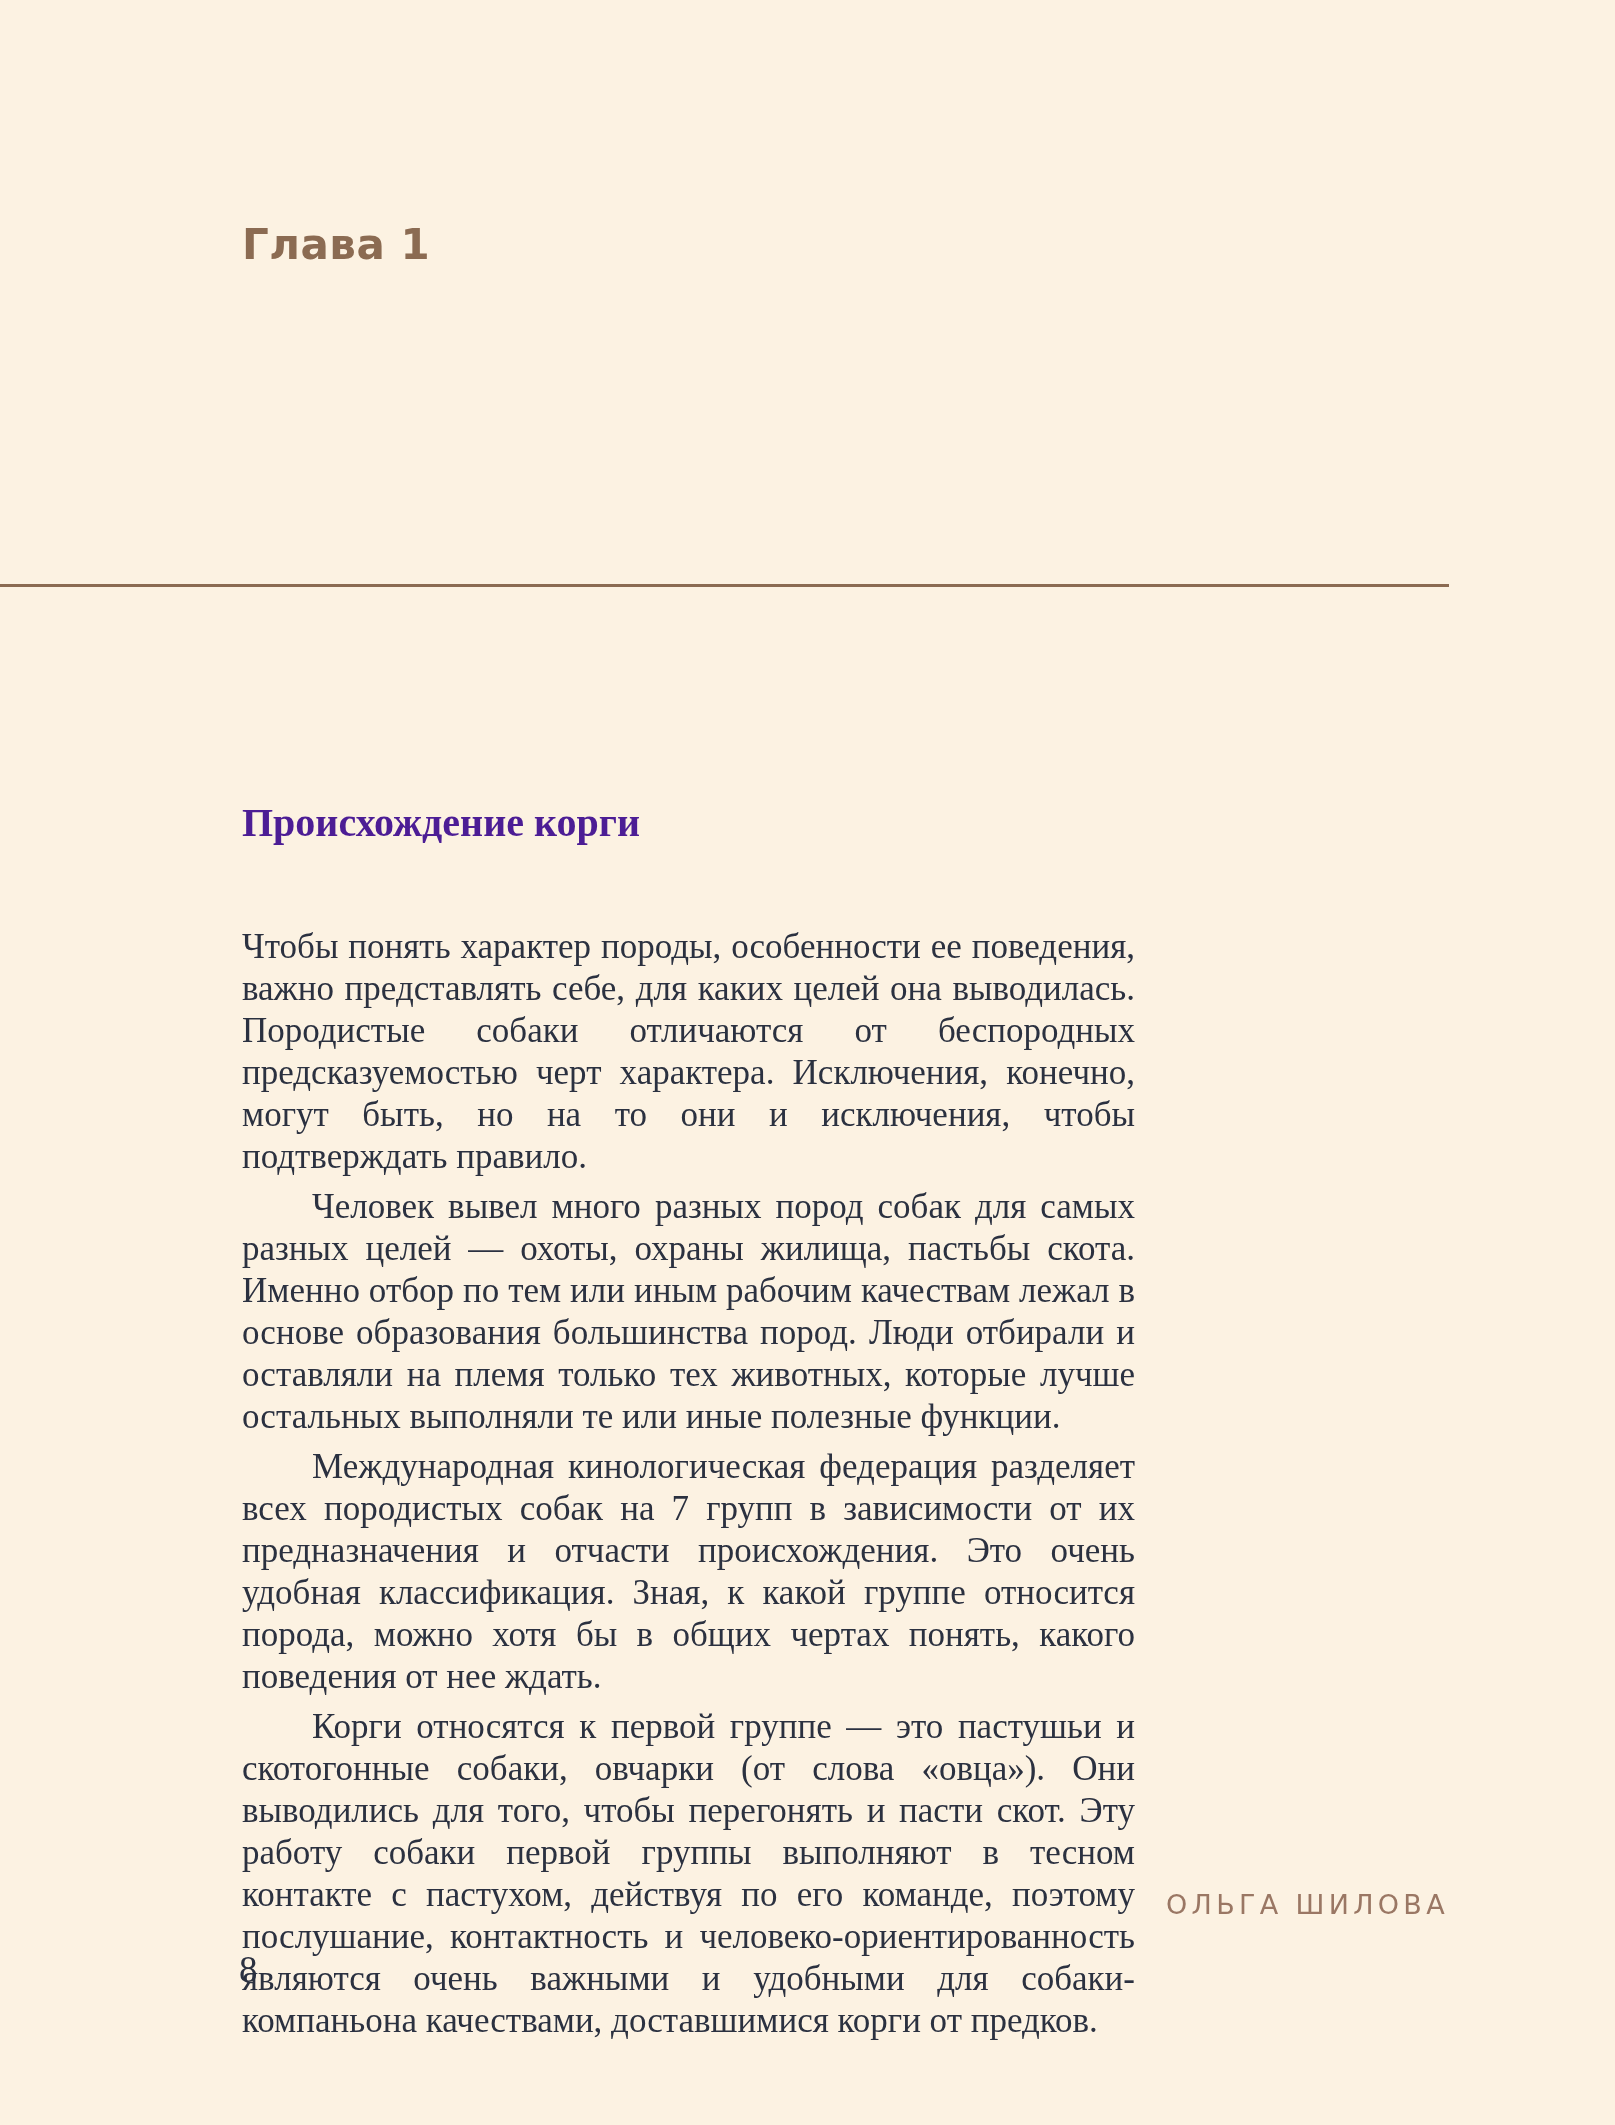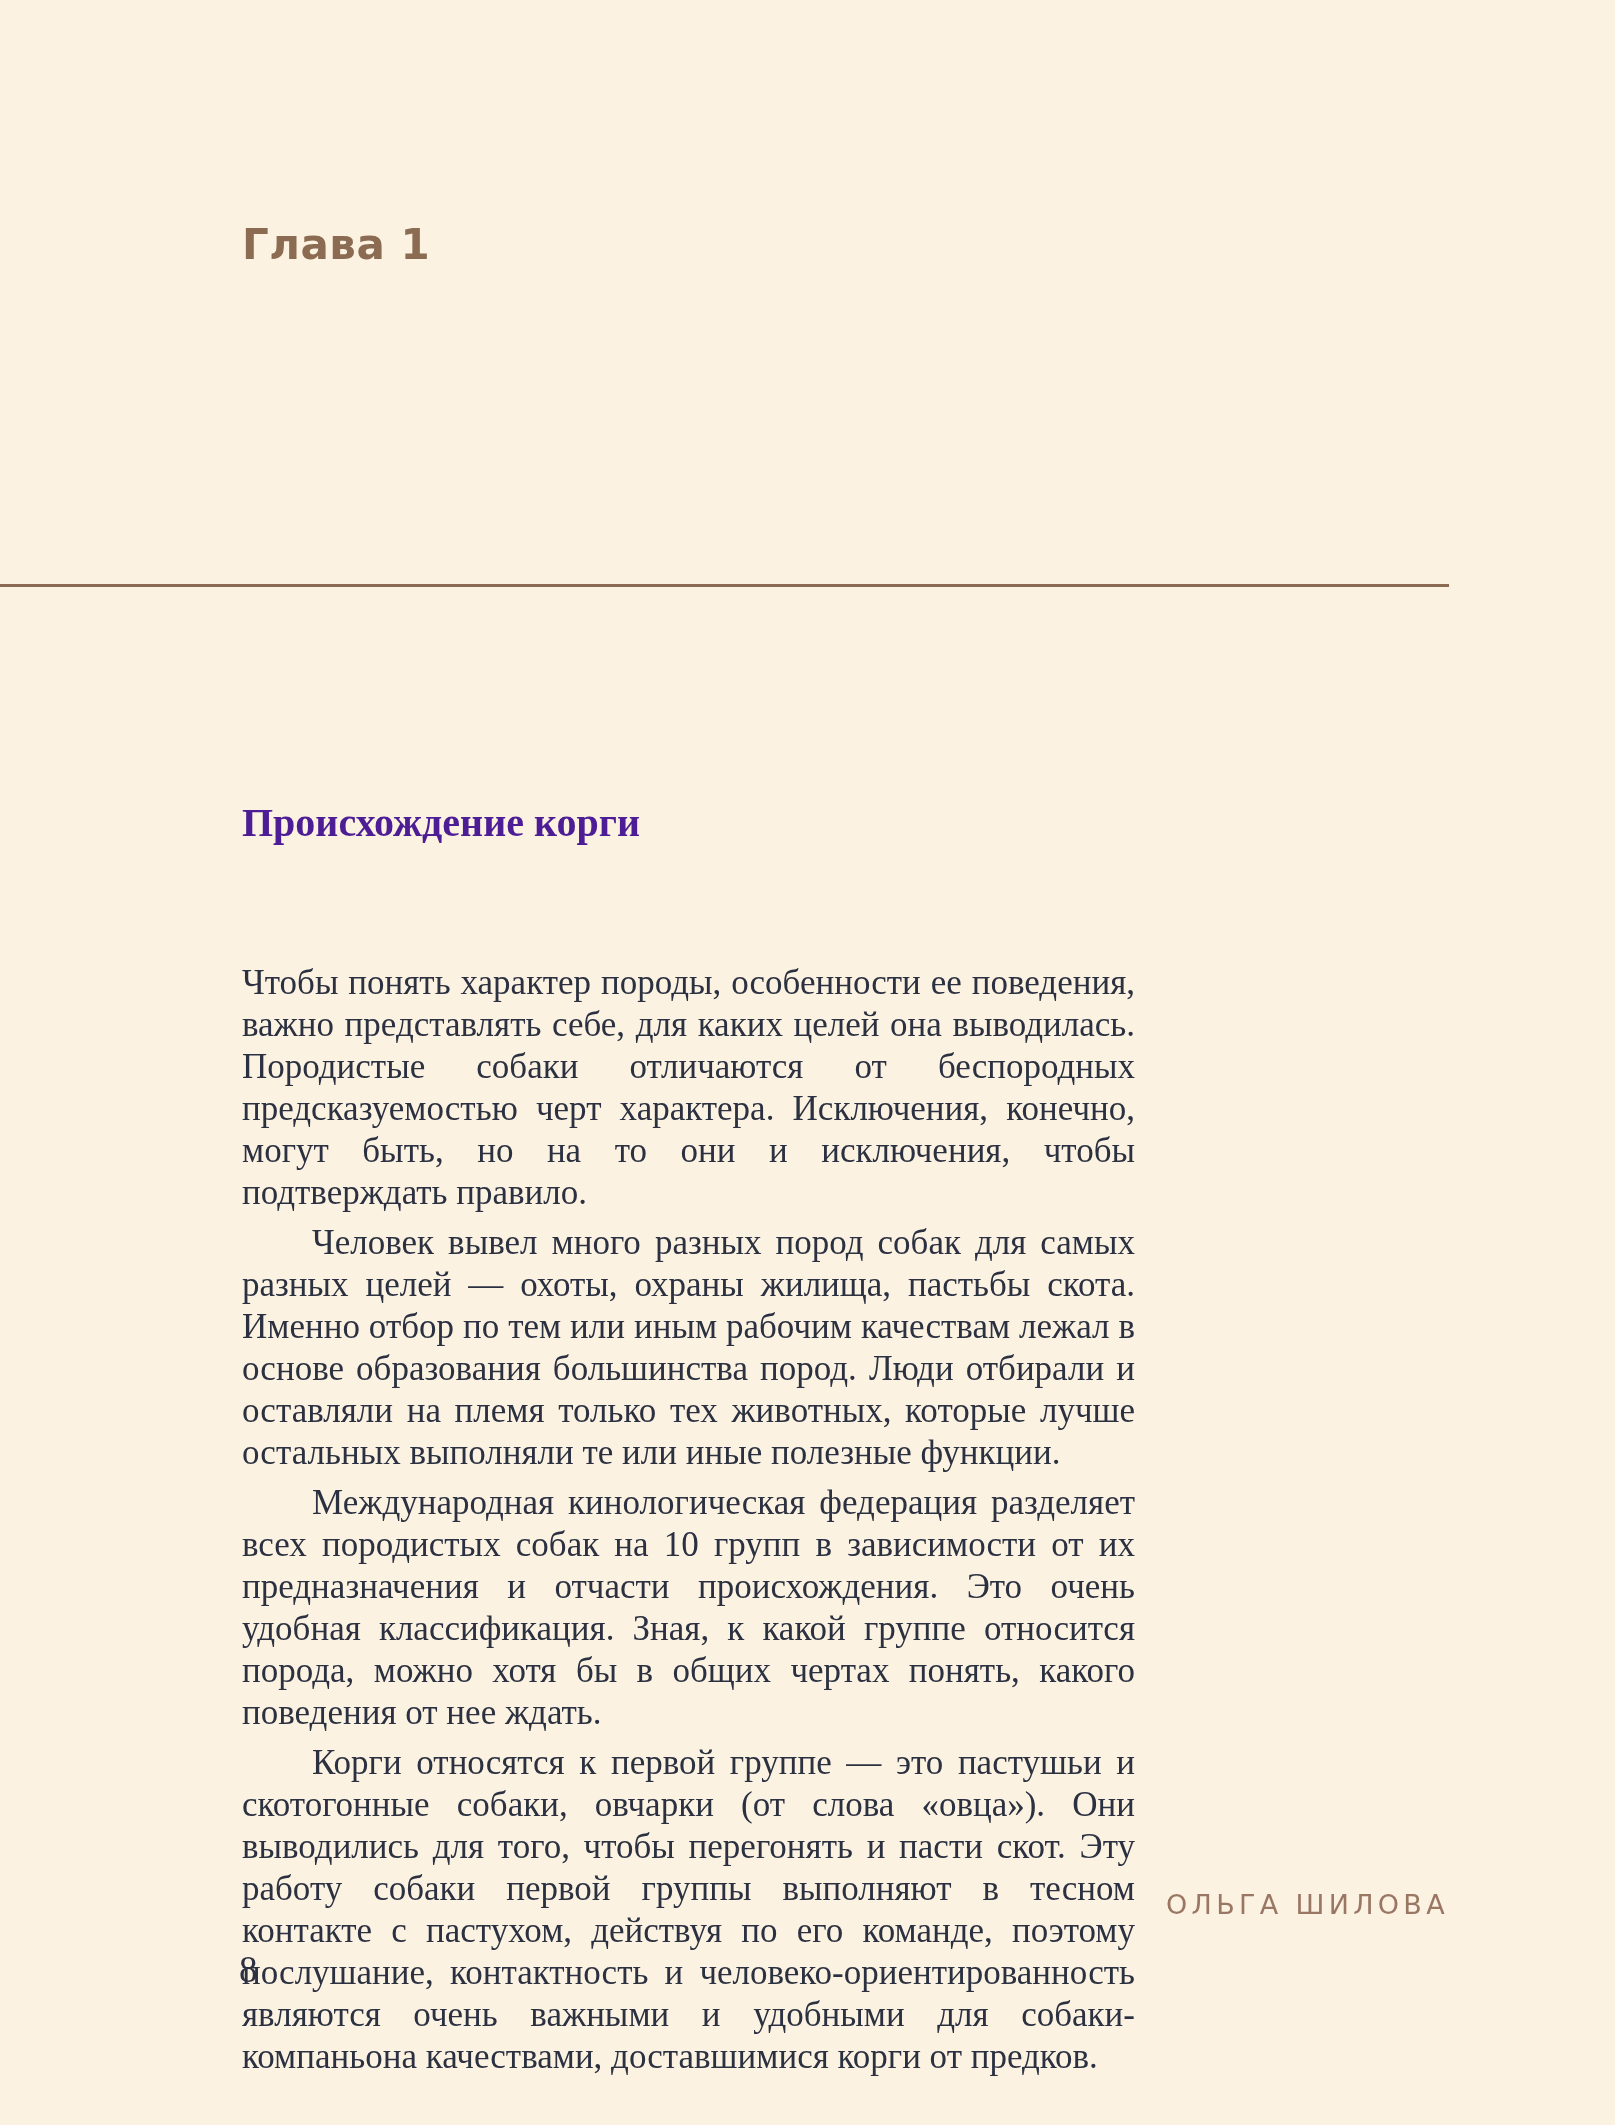--- a/index.html
+++ b/index.html
@@ -60,21 +60,21 @@
     font-family: "Liberation Serif", serif;
     font-weight: 700;
     font-size: 40px;
     line-height: 1.15;
     color: #4c1d95;
   }
 
   .body-text {
     position: absolute;
     left: 242px;
-    top: 962px;
+    top: 926px;
     width: 893px;
     font-family: "Liberation Serif", serif;
     font-size: 35px;
     line-height: 42px;
     color: #2b3140;
     text-align: justify;
   }
   .body-text p {
     margin: 0;
     hyphens: auto;
@@ -116,21 +116,21 @@
     <div class="chapter-label">Глава 1</div>
   </header>
 
   <div class="divider"></div>
 
   <h2 class="section-heading" style="margin:0;">Происхождение корги</h2>
 
   <div class="body-text">
     <p lang="ru">Чтобы понять характер породы, особенности ее поведения, важно представлять себе, для каких целей она выводилась. Породистые собаки отличаются от беспородных предсказуемостью черт характера. Исключения, конечно, могут быть, но на то они и исключения, чтобы подтверждать правило.</p>
     <p lang="ru">Человек вывел много разных пород собак для самых разных целей — охоты, охраны жилища, пастьбы скота. Именно отбор по тем или иным рабочим качествам лежал в основе образования большинства пород. Люди отбирали и оставляли на племя только тех животных, которые лучше остальных выполняли те или иные полезные функции.</p>
-    <p lang="ru">Международная кинологическая федерация разделяет всех породистых собак на 10 групп в зависимости от их предназначения и отчасти происхождения. Это очень удобная классификация. Зная, к какой группе относится порода, можно хотя бы в общих чертах понять, какого поведения от нее ждать.</p>
+    <p lang="ru">Международная кинологическая федерация разделяет всех породистых собак на 7 групп в зависимости от их предназначения и отчасти происхождения. Это очень удобная классификация. Зная, к какой группе относится порода, можно хотя бы в общих чертах понять, какого поведения от нее ждать.</p>
     <p lang="ru">Корги относятся к первой группе — это пастушьи и скотогонные собаки, овчарки (от слова «овца»). Они выводились для того, чтобы перегонять и пасти скот. Эту работу собаки первой группы выполняют в тесном контакте с пастухом, действуя по его команде, поэтому послушание, контактность и человеко-ориентированность являются очень важными и удобными для собаки-компаньона качествами, доставшимися корги от предков.</p>
   </div>
 
   <div class="footer-page-number">8</div>
 
   <div class="footer-author">ОЛЬГА ШИЛОВА</div>
 
 </div>
 
 </body></html>

